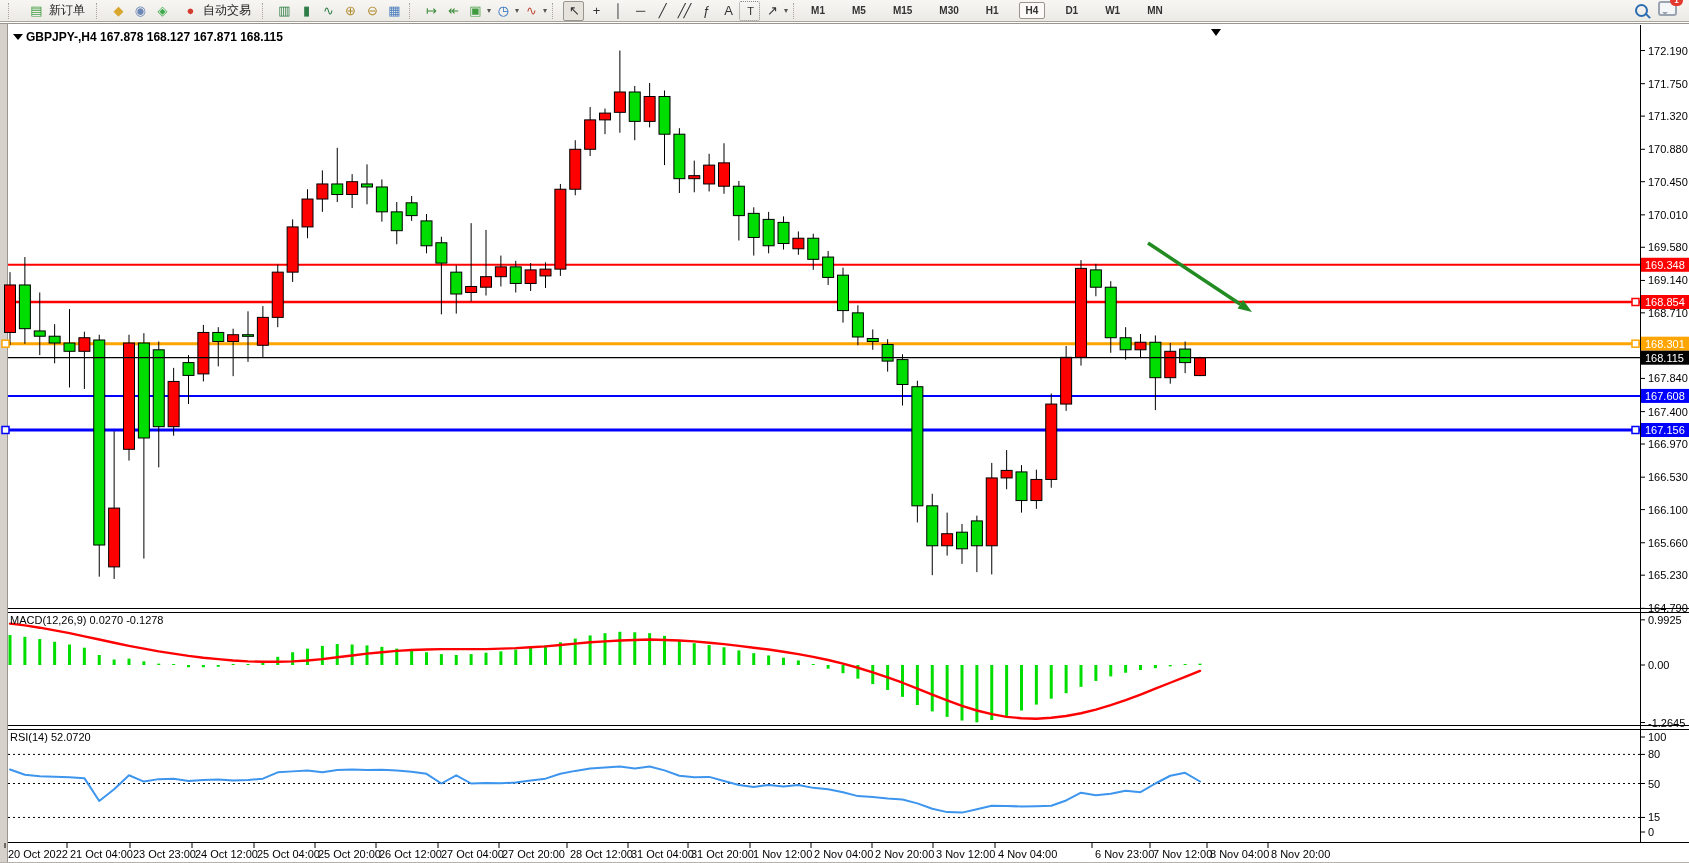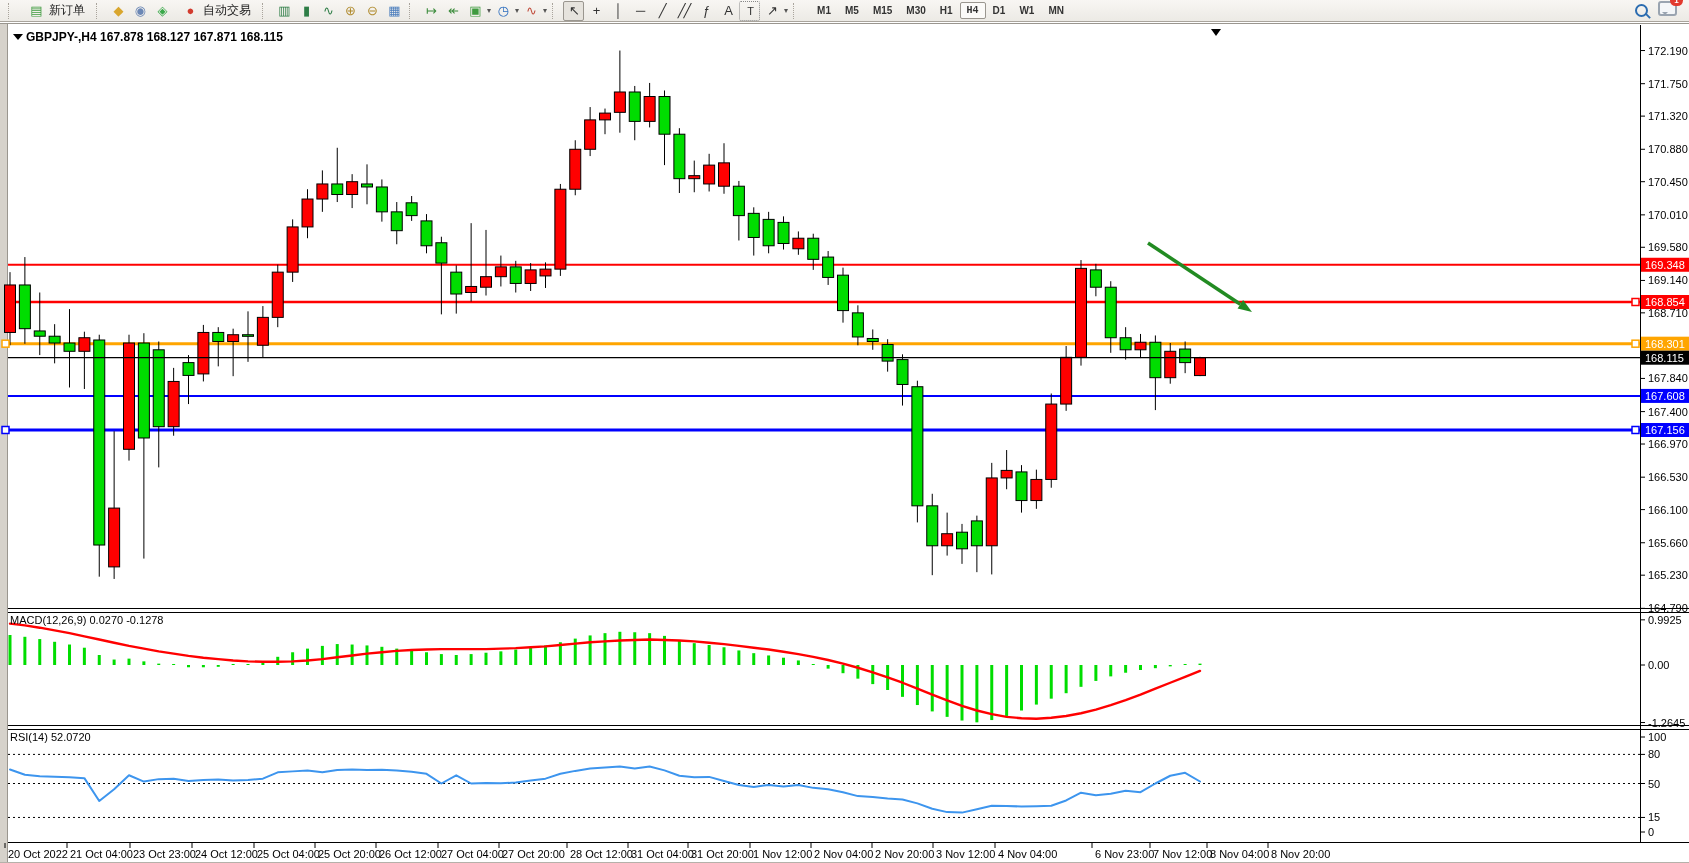--- a/index.html
+++ b/index.html
@@ -8,23 +8,23 @@
   
   .toolbar{position:absolute;left:0;top:0;width:1689px;height:22px;background:linear-gradient(#f8f6f3,#eceae5);
            border-bottom:1px solid #a9a49c;display:flex;align-items:center;padding:0 4px;box-sizing:border-box;gap:1px;z-index:5;}
   .tbsep{width:4px;height:16px;border-left:1px dotted #a9a49c;margin:0 5px 0 4px;}
   .tbico{display:inline-flex;min-width:19px;height:18px;align-items:center;justify-content:center;
          font-size:13px;line-height:18px;border:1px solid transparent;border-radius:2px;cursor:default;letter-spacing:-2px;}
   .tbico.act{border-color:#9a968f;background:#e6e3dd;}
   .tbbtn{display:inline-flex;align-items:center;gap:3px;height:18px;padding:0 5px;font-size:12px;color:#222;
          border:1px solid transparent;border-radius:2px;background:transparent;font-family:"Liberation Sans",sans-serif;}
   .caret{font-size:8px;color:#555;margin-left:1px;letter-spacing:0;}
-  .tfbar{display:flex;align-items:center;gap:0;margin-left:6px;}
+  .tfbar{display:flex;align-items:center;gap:13px;margin-left:0;}
   .tfbtn{font-size:10px;font-weight:bold;color:#333;padding:2px 6px;border:1px solid transparent;border-radius:2px;}
-  .tfbtn.act{background:#fbfaf8;border-color:#9a968f;font-family:Liberation Mono, monospace;}
+  .tfbtn.act{background:#fbfaf8;border-color:#9a968f;}
   .tbright{margin-left:auto;display:flex;align-items:center;gap:10px;padding-right:8px;}
   .ico-search{position:relative;width:9px;height:9px;border:2px solid #2b6cb0;border-radius:50%;display:inline-block;}
   .ico-search::after{content:"";position:absolute;left:8px;top:9px;width:6px;height:2px;background:#2b6cb0;transform:rotate(45deg);}
   .ico-chat{position:relative;width:15px;height:11px;border:2px solid #9aa4b0;border-radius:3px;background:#f4f6f8;display:inline-block;}
   .ico-chat::after{content:"";position:absolute;left:2px;top:9px;border:3px solid transparent;border-top-color:#9aa4b0;}
   .badge{position:absolute;right:-6px;top:-6px;min-width:11px;height:11px;border-radius:6px;background:#e23a2e;color:#fff;
          font-size:8px;font-weight:bold;text-align:center;line-height:11px;padding:0 1px;}
   
   svg text{font-family:"Liberation Sans",sans-serif;font-size:11px;fill:#000;}
   svg text.ttl{font-size:12px;font-weight:bold;}

